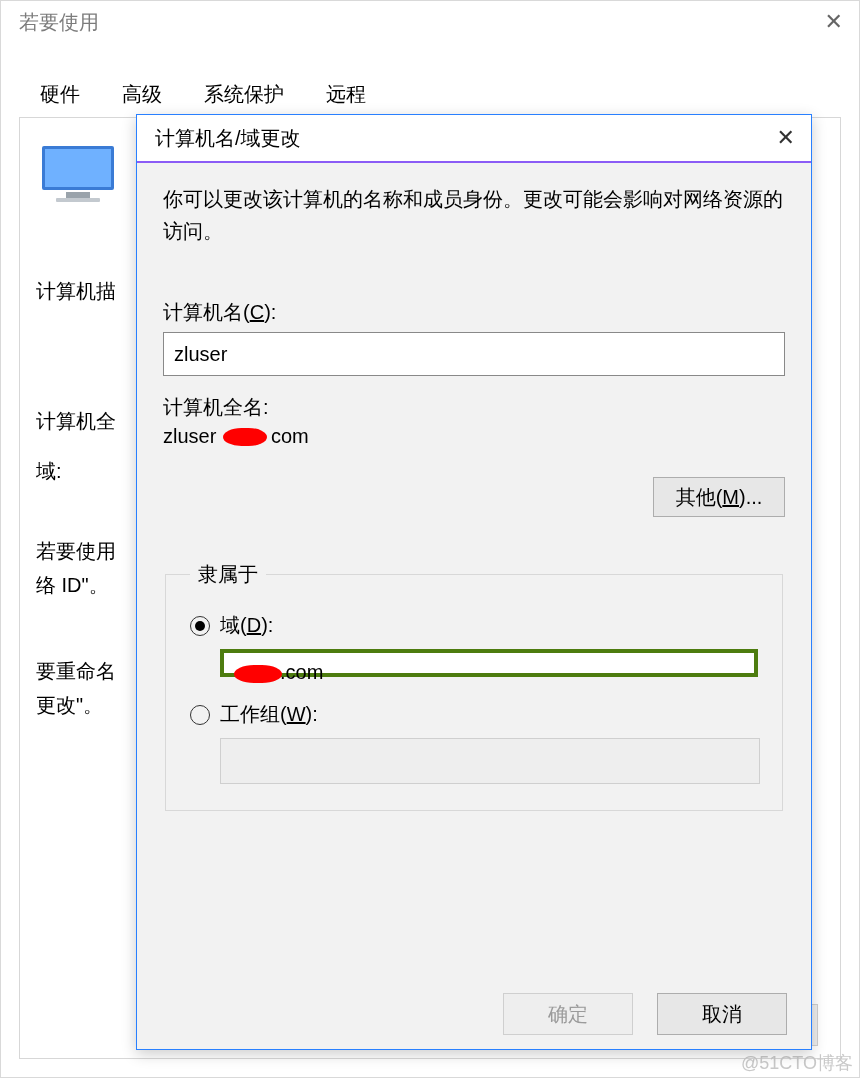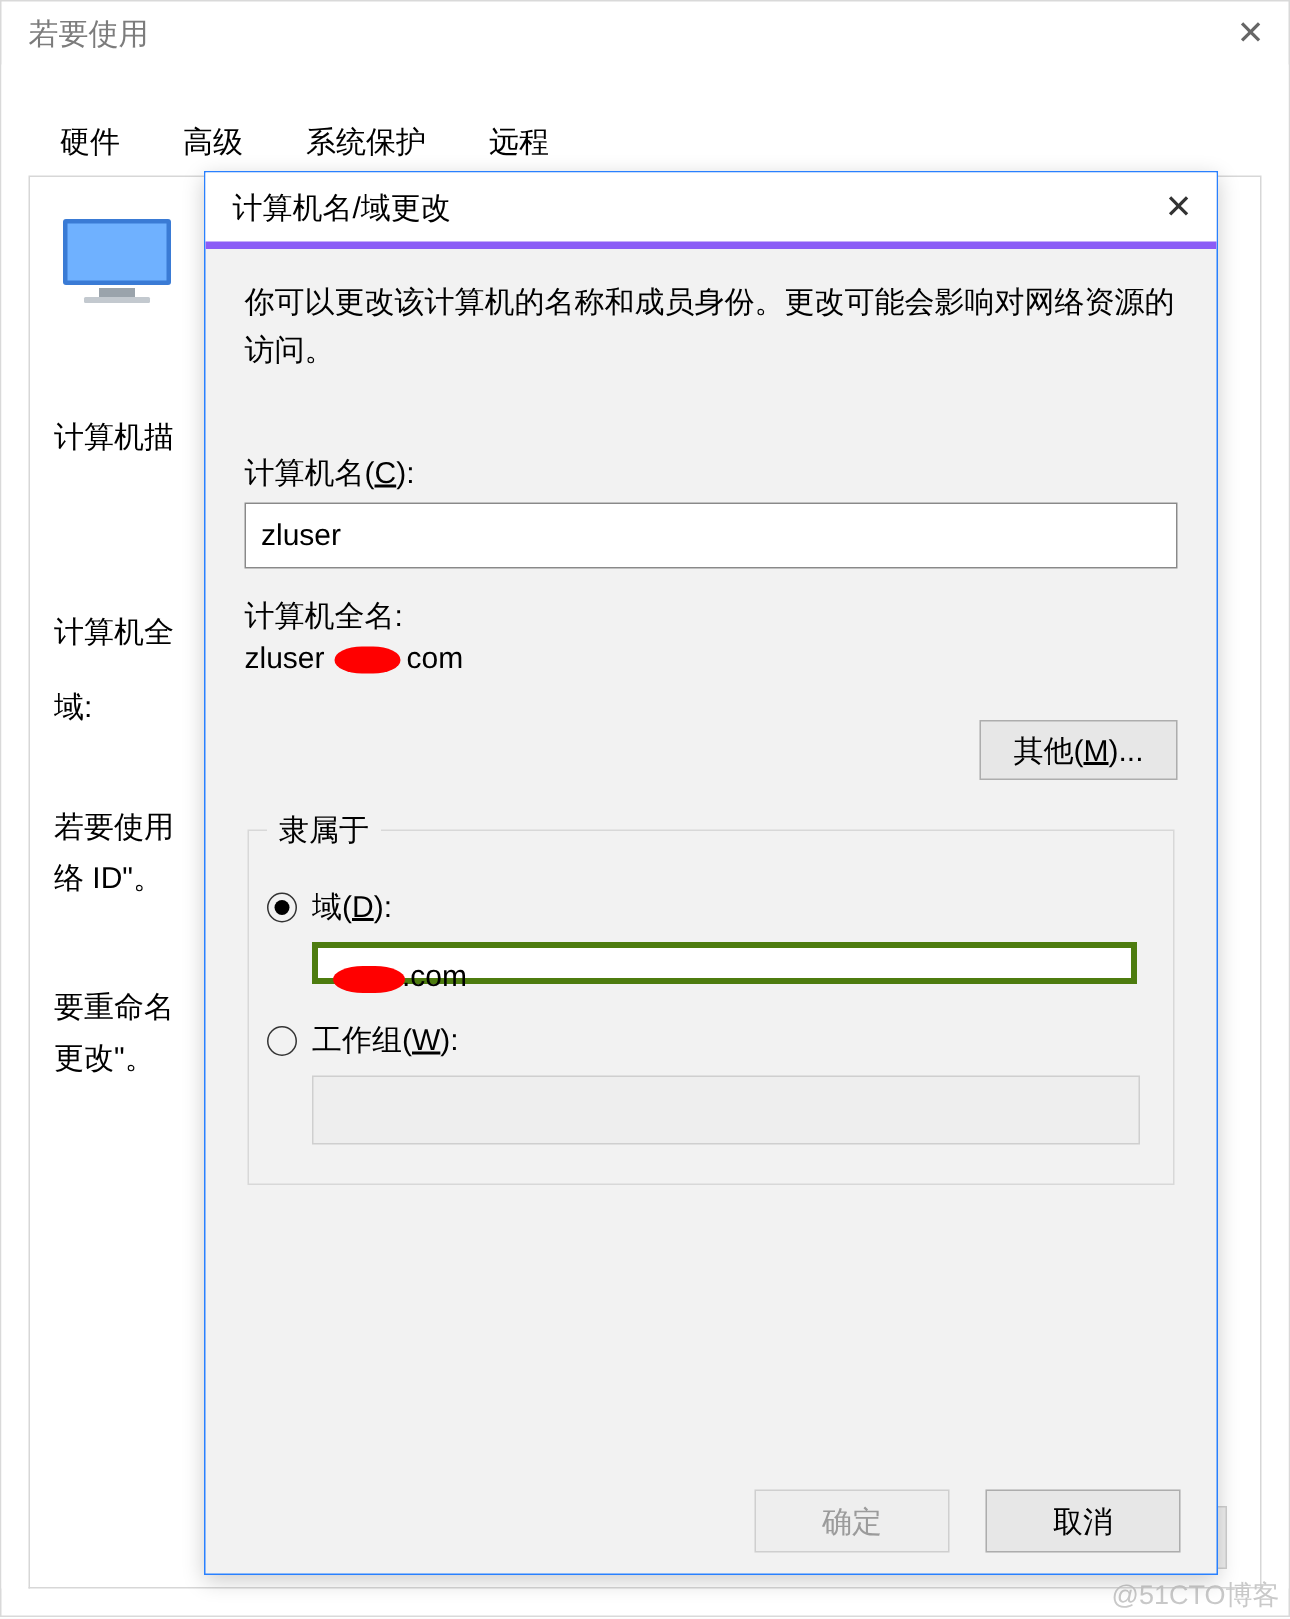--- a/index.html
+++ b/index.html
@@ -14,34 +14,34 @@
 .bg-label{position:absolute;font-size:20px;color:#000}
 .bg-monitor{position:absolute;left:16px;top:24px;width:88px;height:64px}
 .bg-monitor svg{width:88px;height:64px}
 .footer-btns{position:absolute;left:0;bottom:0;width:100%;height:66px;display:flex;gap:24px;justify-content:flex-end;align-items:center;padding-right:22px;box-sizing:border-box}
 .btn{min-width:128px;height:40px;border:1px solid #adadad;background:#e7e7e7;font-size:20px;display:inline-flex;align-items:center;justify-content:center}
 .btn.disabled{color:#9b9b9b;background:#eee;border-color:#cfcfcf}
 .watermark{position:absolute;right:6px;bottom:2px;font-size:18px;color:#c9c9c9}
 
 
 .modal{position:absolute;left:136px;top:114px;width:674px;height:934px;background:#f2f2f2;border:1px solid #2980ff;box-shadow:0 4px 14px rgba(0,0,0,.2)}
-.modal-titlebar{height:46px;display:flex;align-items:center;justify-content:space-between;padding:0 16px 0 18px;background:#fff;border-bottom:5px solid #8b5cf6}
+.modal-titlebar{height:46px;display:flex;align-items:center;justify-content:space-between;padding:0 16px 0 18px;background:#fff;border-bottom:2px solid #8b5cf6}
 .modal-title{font-size:20px;color:#000}
 .modal-close{font-size:22px;color:#333;font-weight:300}
 .modal-body{padding:20px 26px 0 26px;font-size:20px;color:#000}
 .desc{line-height:1.6;margin-bottom:52px}
 .field-label{margin-bottom:6px}
 .text-input{width:100%;height:44px;border:1px solid #898989;background:#fff;font-size:20px;padding:4px 10px;box-sizing:border-box}
 .text-input:disabled{background:#eee}
 .full-name-label{margin-top:18px}
 .full-name-value{margin-top:4px;position:relative;height:28px}
 .redact{position:absolute;display:inline-block;background:#f00;border-radius:50%/60%;height:18px}
 .other-row{display:flex;justify-content:flex-end;margin-top:24px}
 .other-btn{min-width:132px;height:40px;border:1px solid #adadad;background:#e7e7e7;font-size:20px}
-fieldset.member{margin-top:20px;border:1px solid #d8d8d8;padding:22px 24px 26px 12px}
+fieldset.member{margin-top:44px;border:1px solid #d8d8d8;padding:22px 24px 26px 24px}
 fieldset.member legend{padding:0 8px;font-size:20px}
 .radio-row{display:flex;align-items:center;gap:10px;font-size:20px;margin-top:2px}
 .radio{appearance:none;width:20px;height:20px;border:1px solid #333;border-radius:50%;position:relative;margin:0}
 .radio:checked::after{content:"";position:absolute;left:4px;top:4px;width:10px;height:10px;background:#000;border-radius:50%}
 .domain-input-wrap{margin:10px 0 24px 30px}
 .domain-input{width:100%;height:28px;border:4px solid #4d7c0f;background:#fff;font-size:20px;padding:4px 10px;box-sizing:border-box;position:relative}
 .workgroup-input{width:100%;height:44px;border:1px solid #cfcfcf;background:#eee;margin:10px 0 0 30px;width:calc(100% - 30px)}
 .modal-footer{position:absolute;left:0;bottom:0;width:100%;height:70px;display:flex;gap:24px;justify-content:flex-end;align-items:center;padding-right:24px;box-sizing:border-box}
 .u{text-decoration:underline}
 </style>

